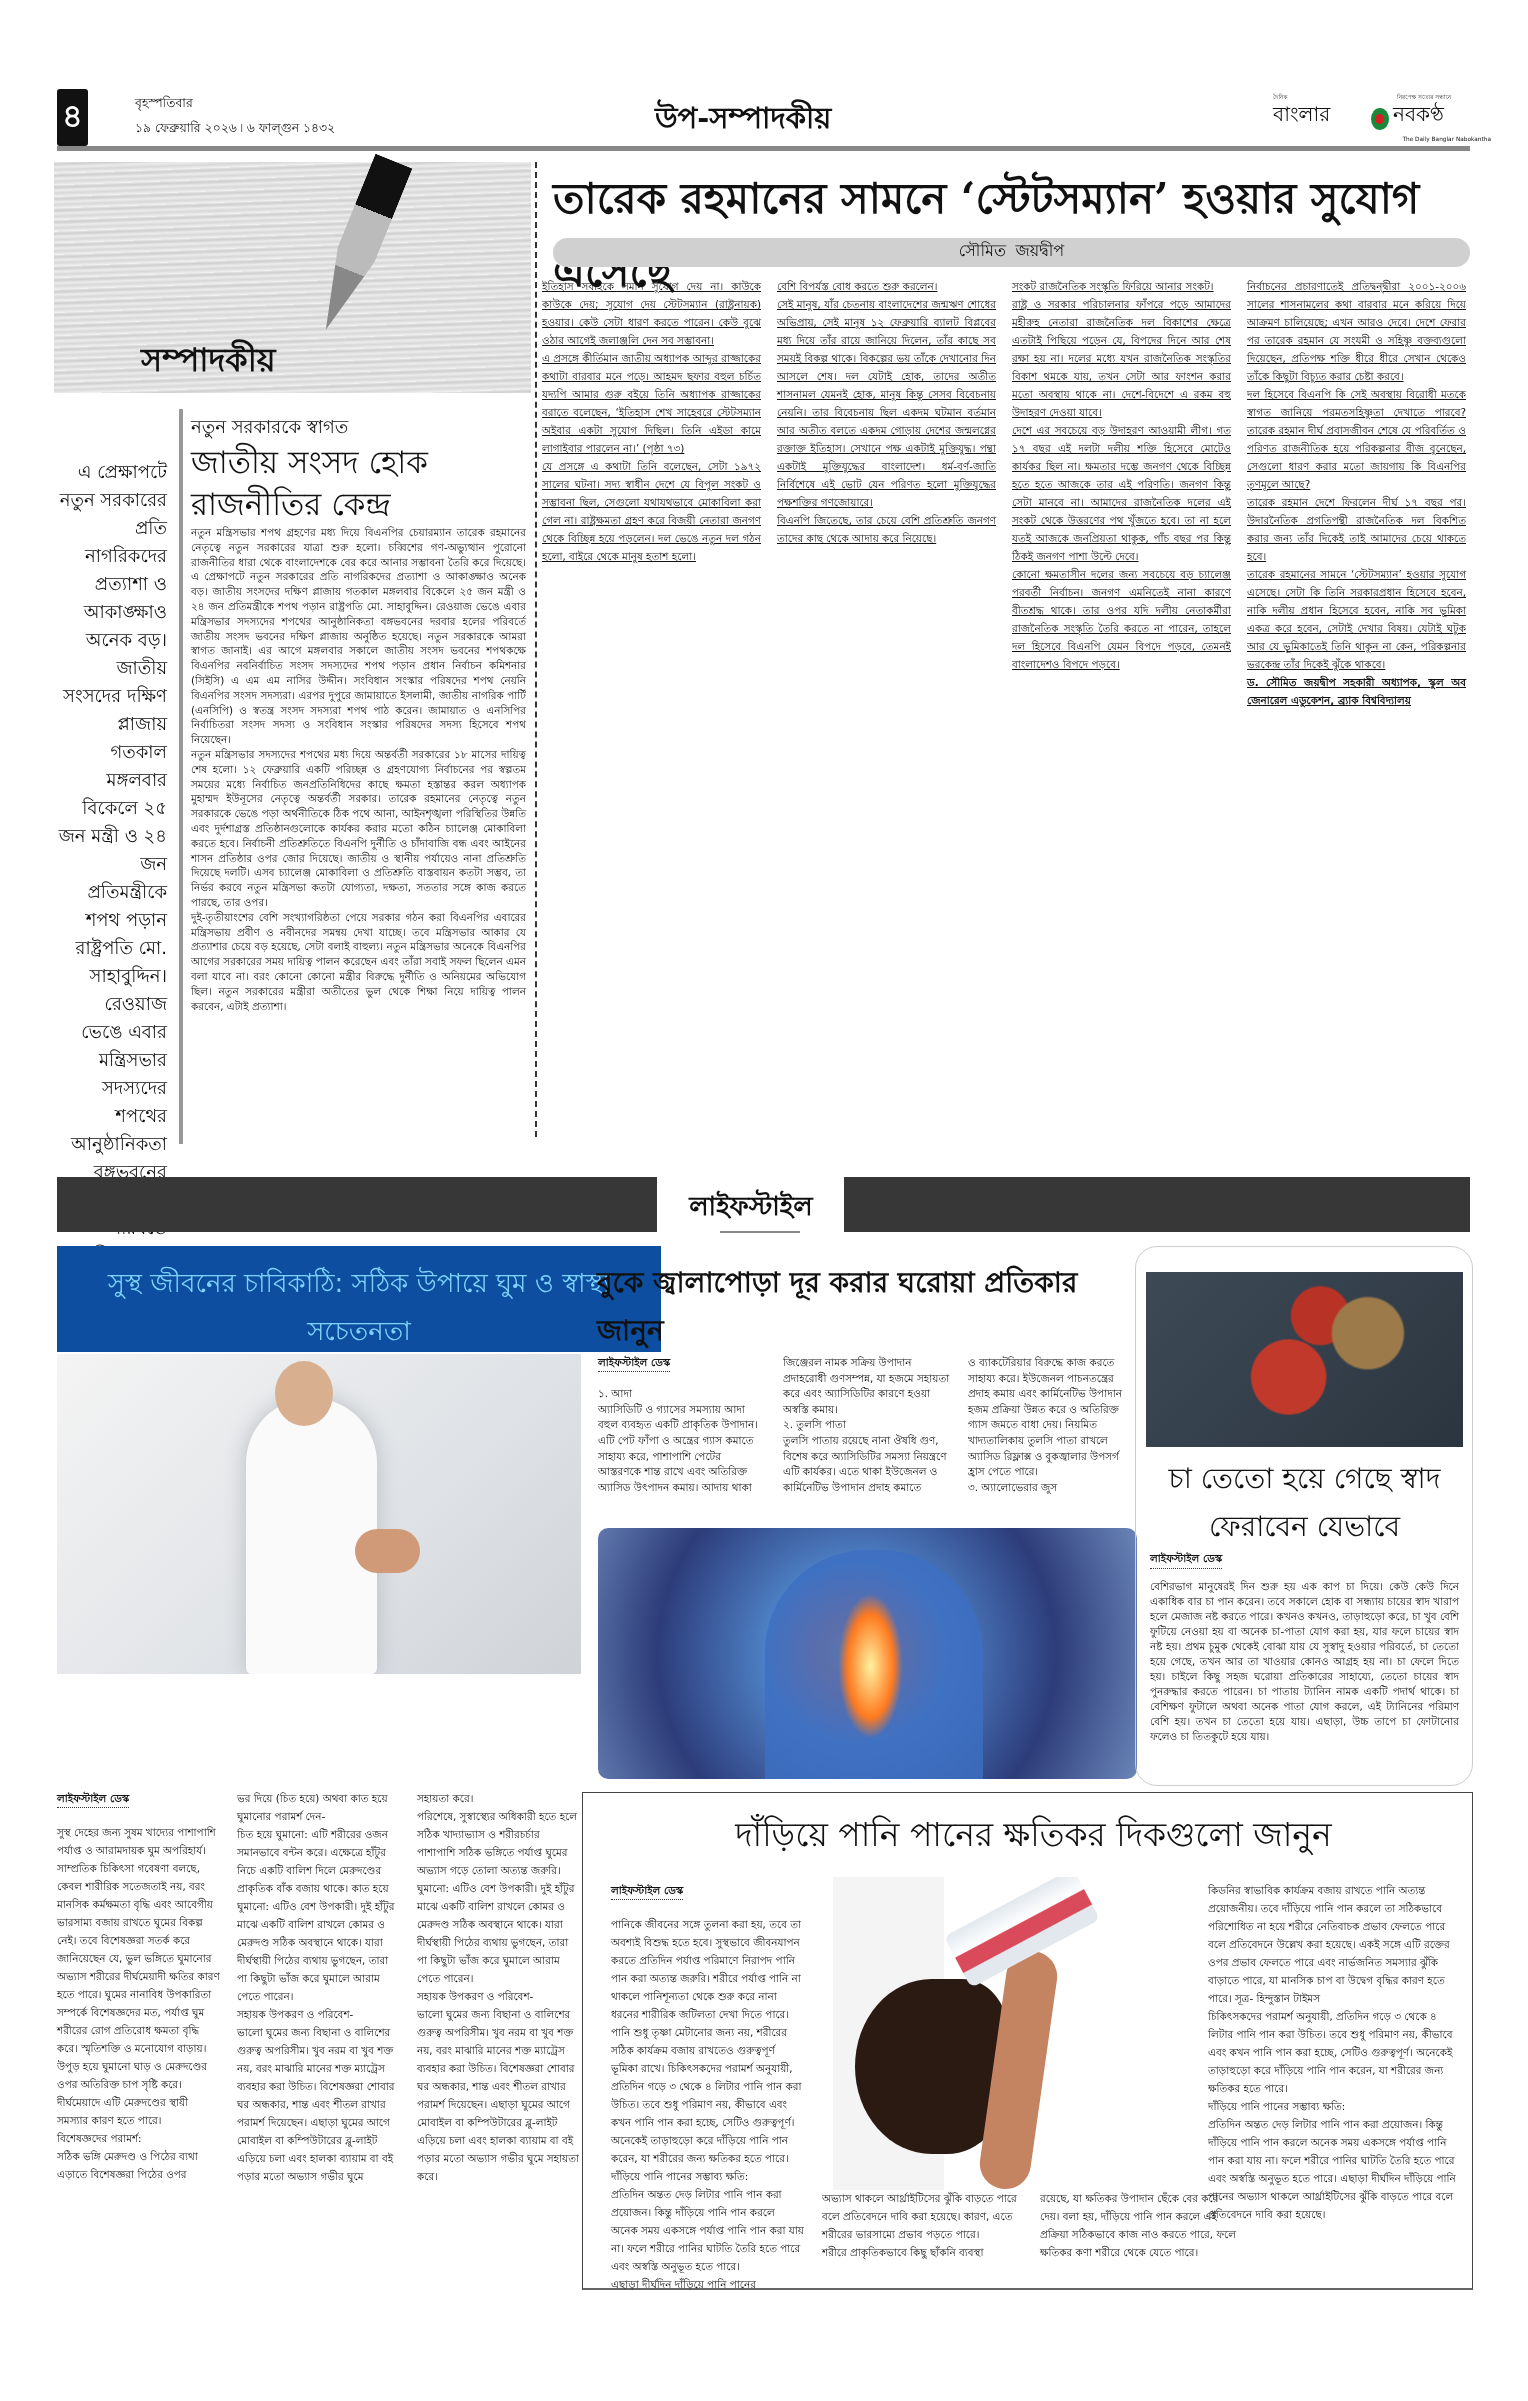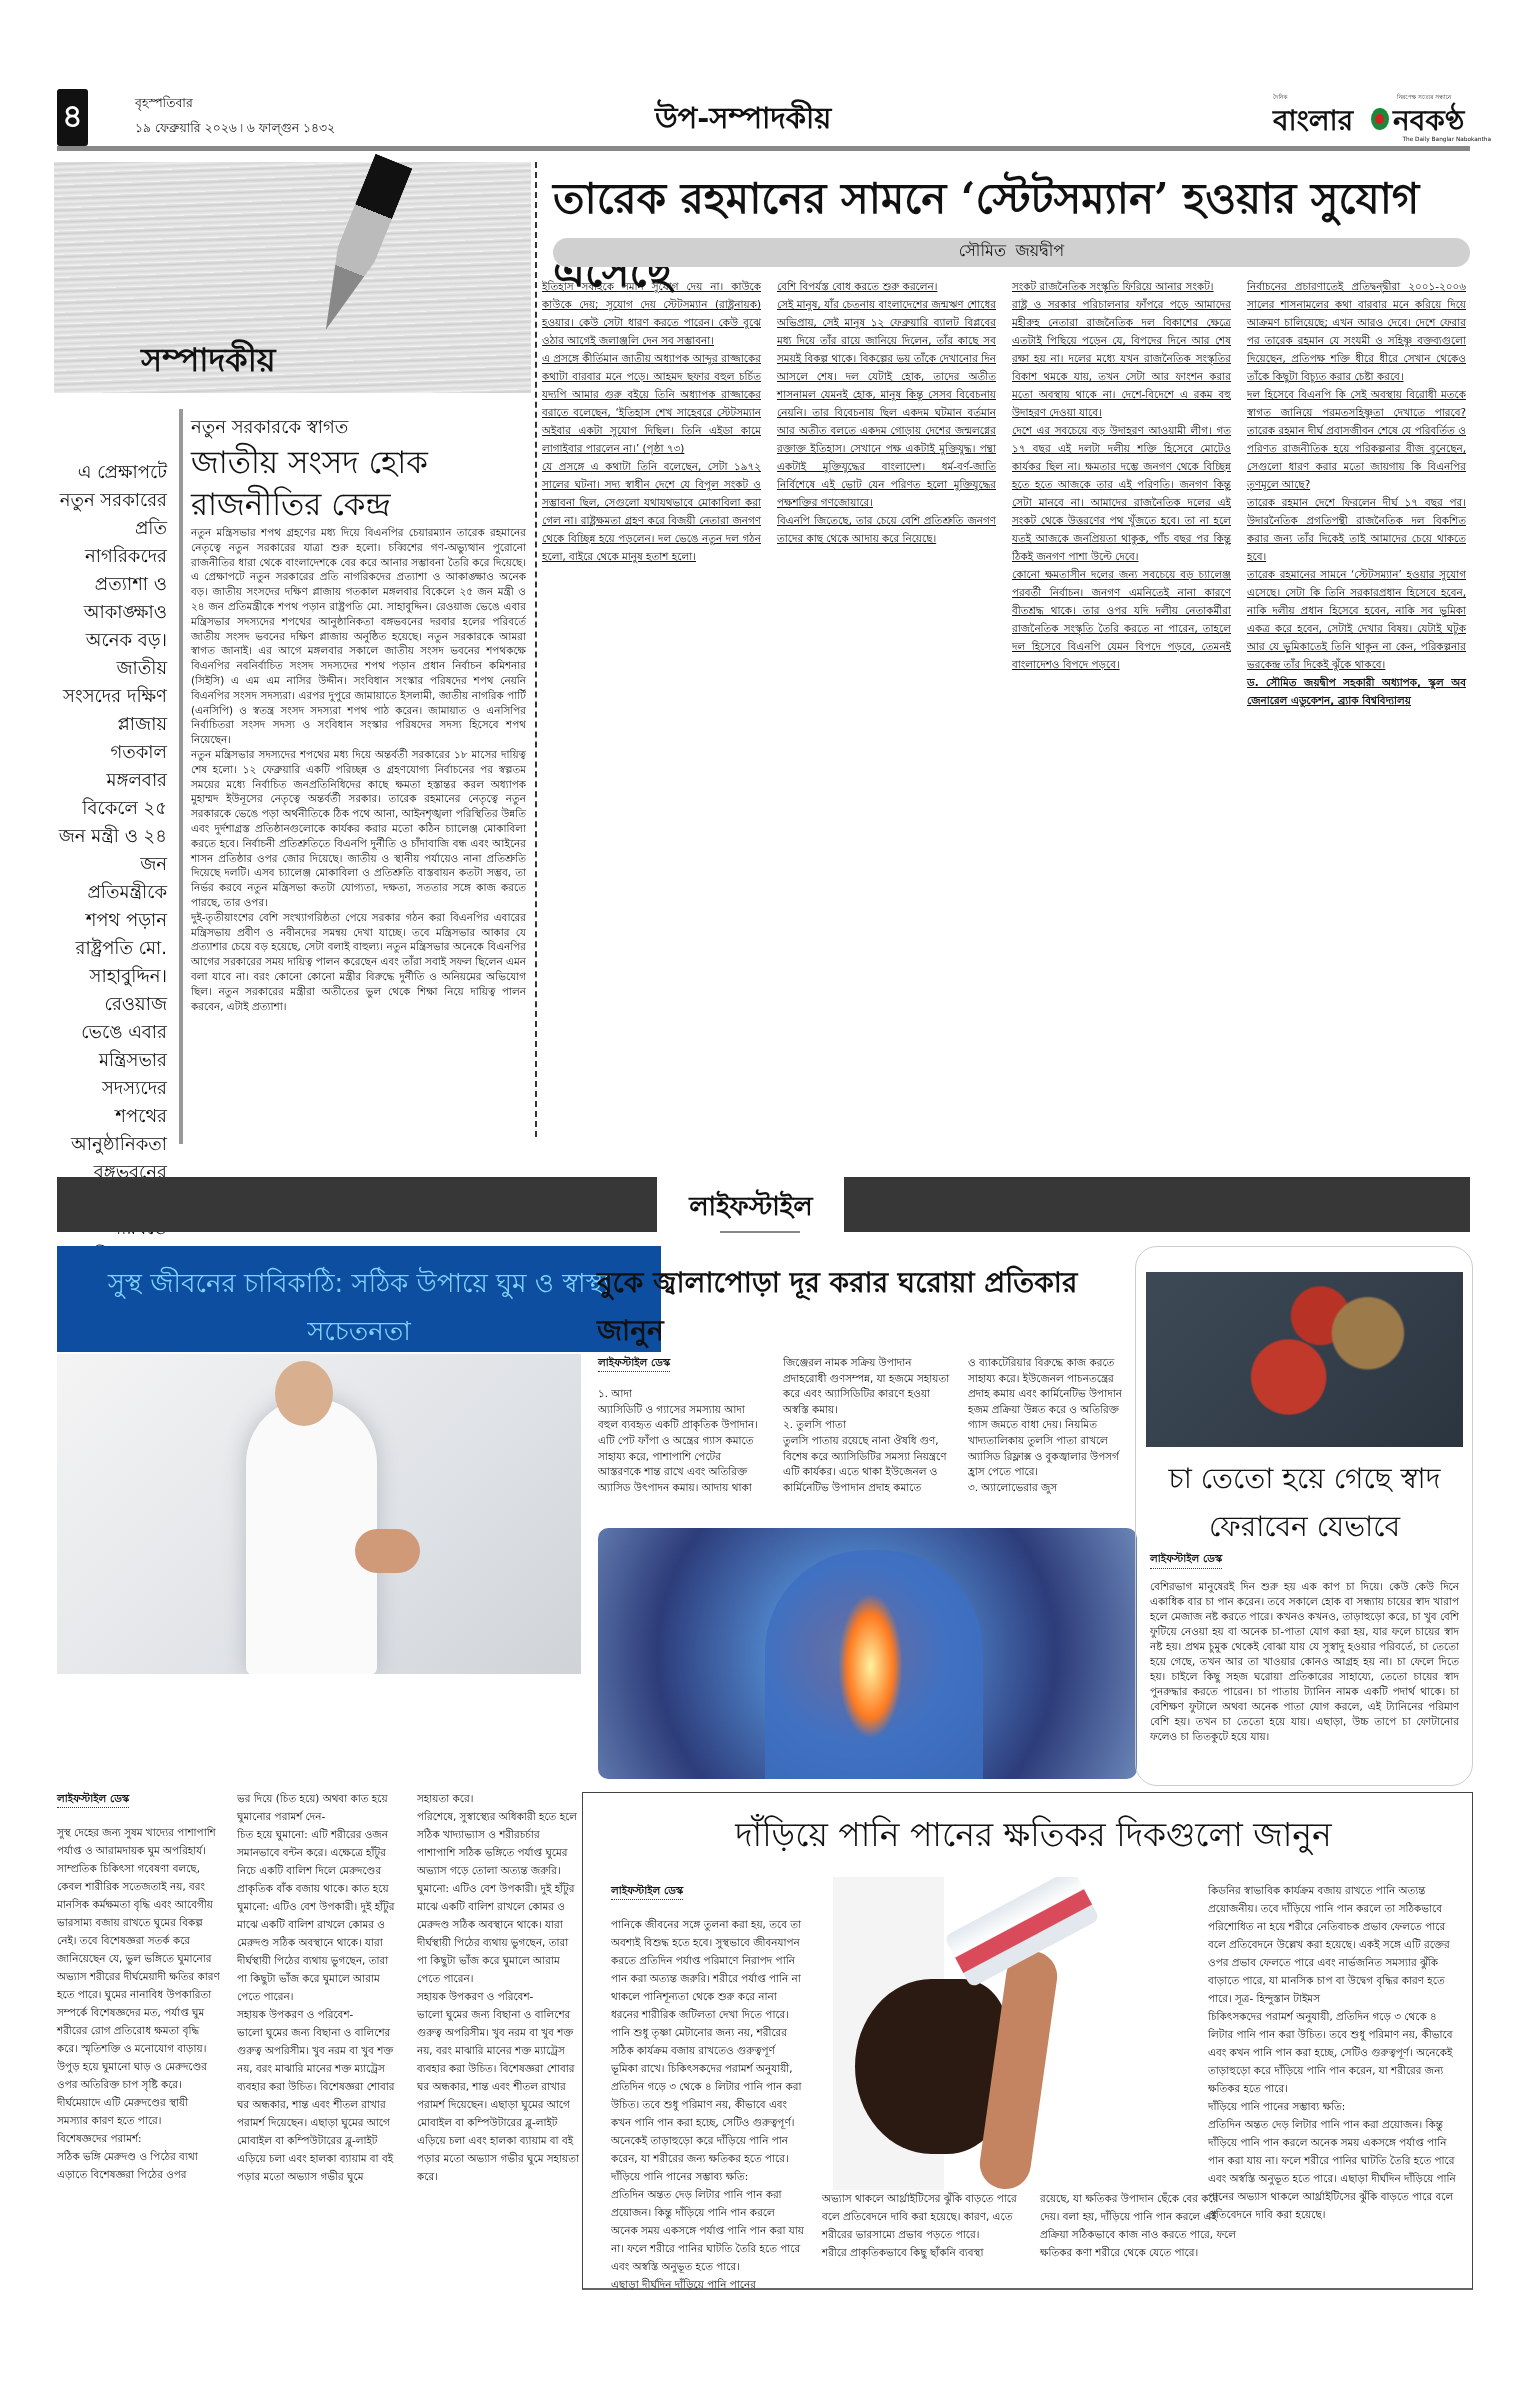--- a/index.html
+++ b/index.html
@@ -4,21 +4,21 @@
 <style>
   * { box-sizing: border-box; margin: 0; padding: 0; }
   body { width: 1528px; height: 2401px; background: #fff; font-family: "DejaVu Sans", sans-serif; color: #111; position: relative; overflow: hidden; }
   .abs { position: absolute; }
   
   .page-num { left: 57px; top: 89px; width: 31px; height: 57px; background: #111; color: #fff; font-size: 32px; font-weight: bold; display: flex; align-items: center; justify-content: center; border-radius: 2.9px; }
   .dateline { left: 135px; top: 90px; font-size: 12.4px; line-height: 25px; }
   .section-title { left: 655px; top: 95px; font-size: 29px; font-weight: bold; font-family: "DejaVu Serif", serif; }
   .logo { left: 1273px; top: 92px; width: 218px; height: 58px; }
   .logo .tag { font-size: 5.8px; color: #333; position: absolute; }
-  .logo .word { font-size: 28px; font-weight: bold; position: absolute; top: 7.3px; }
+  .logo .word { font-size: 20px; font-weight: normal; position: absolute; top: 7.3px; }
   .logo .dot { position: absolute; left: 98px; top: 16px; width: 17.5px; height: 22px; border-radius: 50%; background: #1a8a3a; }
   .logo .dot::after { content: ""; position: absolute; left: 4.4px; top: 5.8px; width: 8.7px; height: 10.2px; border-radius: 50%; background: #d42020; }
   .logo .en { position: absolute; right: 0; top: 44px; font-size: 5.8px; }
   .top-rule { left: 57px; top: 146px; width: 1413px; height: 5.1px; background: #888; }
 
   
   .ed-image { left: 54px; top: 162px; width: 477px; height: 231px;
     background: repeating-linear-gradient(178deg, #e6e6e6 0px, #cfcfcf 2.2px, #ececec 5.1px, #d8d8d8 8px, #f2f2f2 11.6px); }
   .ed-image .pen { position: absolute; left: 320px; top: -1.5px; width: 40px; height: 182px; transform: rotate(22deg); transform-origin: top;
     background: linear-gradient(#111 0 30%, #bbb 30% 65%, #888 65%); clip-path: polygon(0 0, 100% 0, 100% 55%, 50% 100%, 0 55%); }

